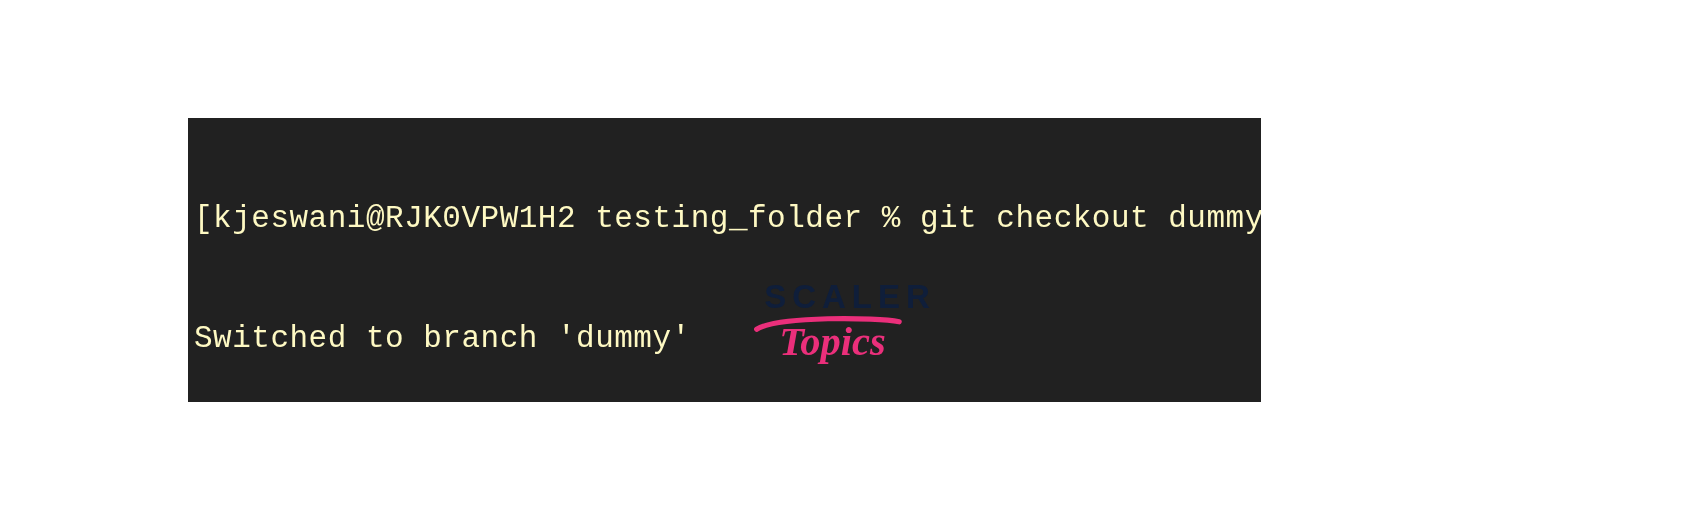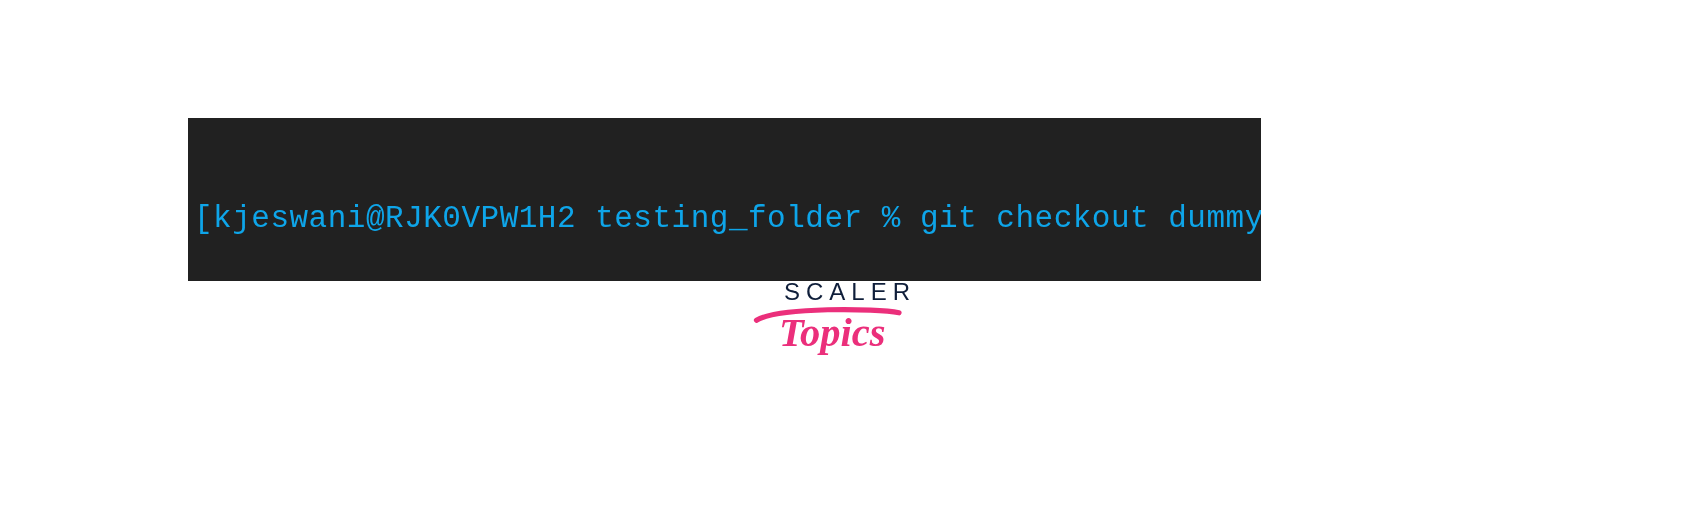--- a/index.html
+++ b/index.html
@@ -9,21 +9,21 @@
     height: 519px;
     background: #ffffff;
     font-family: -apple-system, BlinkMacSystemFont, "Segoe UI", sans-serif;
   }
   .terminal {
     position: absolute;
     left: 188px;
     top: 118px;
     width: 1073px;
     background: #212121;
-    color: #0ea5e9;
+    color: #fef9c3;
     font-family: "SF Mono", Menlo, Consolas, "Courier New", monospace;
     font-size: 31px;
     line-height: 1.3;
     padding: 0px 6px 2px 6px;
     letter-spacing: 0.5px;
     font-weight: 500;
     box-sizing: border-box;
     white-space: pre;
     overflow: hidden;
   }
@@ -32,22 +32,22 @@
   }
   .logo-wrap {
     position: absolute;
     left: 50%;
     top: 280px;
     transform: translateX(-50%);
     text-align: center;
   }
   .logo-scaler {
     font-family: Arial, Helvetica, sans-serif;
-    font-weight: 400;
-    font-size: 24px;
+    font-weight: 700;
+    font-size: 33px;
     letter-spacing: 6px;
     color: #0f1e3a;
     display: block;
     line-height: 1;
   }
   .logo-topics {
     display: block;
     margin-top: -6px;
     margin-left: -22px;
     text-decoration: underline;
@@ -55,20 +55,21 @@
   .logo-topics svg {
     width: 180px;
     height: 70px;
   }
 </style>
 </head>
 <body>
 
 <div class="terminal">
   <span class="terminal-line">[kjeswani@RJK0VPW1H2 testing_folder % git checkout dummy</span>
+  <span class="terminal-line">Switched to branch 'dummy'</span>
 </div>
 
 <div class="logo-wrap">
   <span class="logo-scaler">SCALER</span>
   <span class="logo-topics">
     <svg viewBox="0 0 240 90">
       <path d="M10 28 C 40 10, 170 12, 200 18" stroke="#eb2f7b" stroke-width="7" fill="none" stroke-linecap="round"></path>
       <text x="40" y="62" font-family="cursive" font-style="italic" font-size="54" font-weight="600" fill="#eb2f7b">Topics</text>
     </svg>
   </span>

